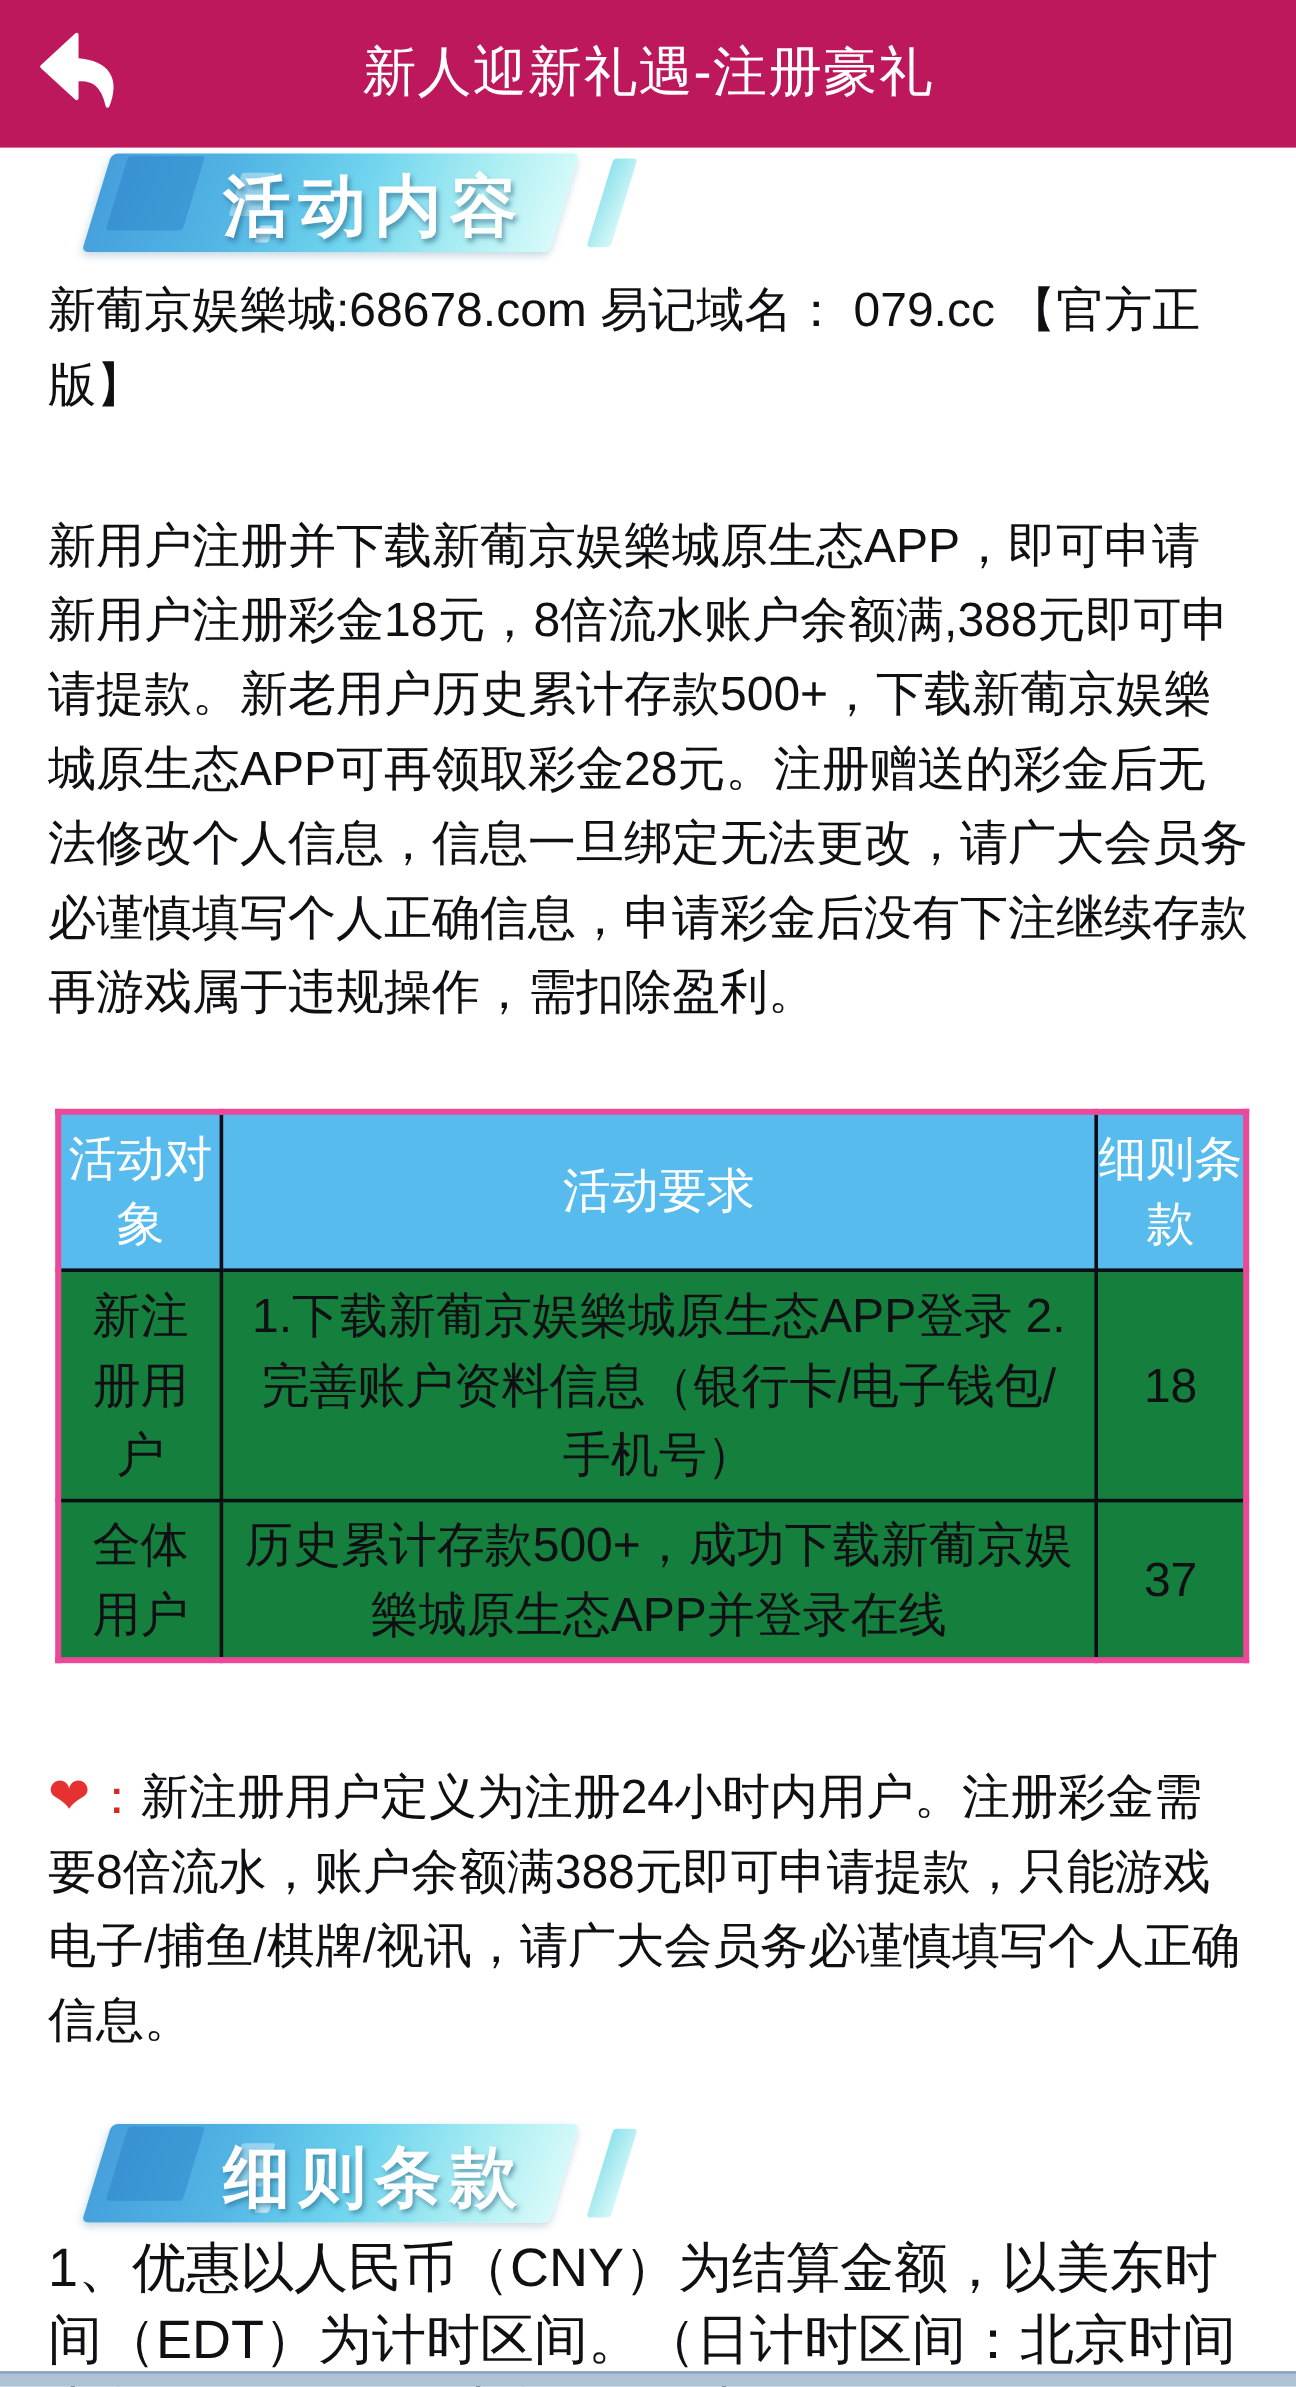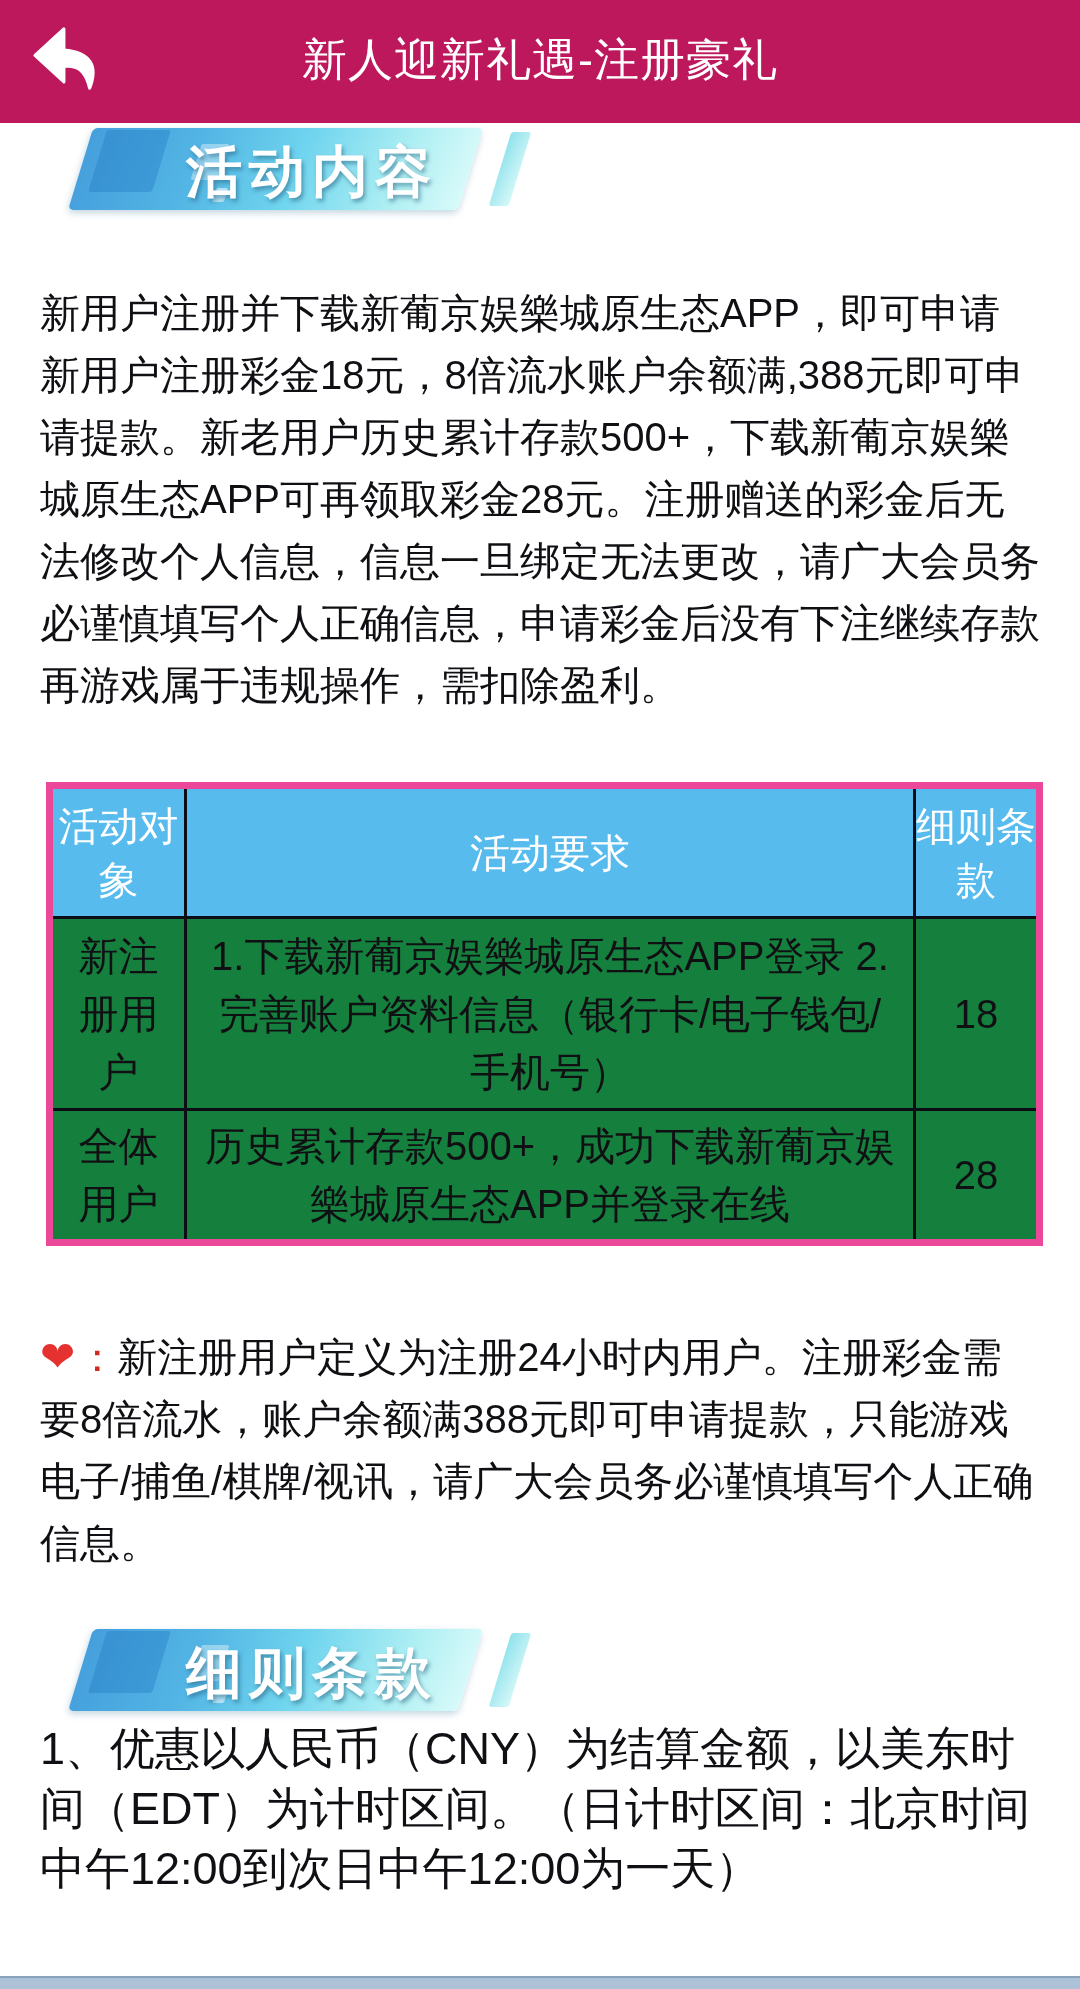--- a/index.html
+++ b/index.html
@@ -66,21 +66,21 @@
   .desc { margin-top:72px; }
   .note { margin-top:80px; }
   .note .heart { color:#e53230; font-size:42px; margin-right:2px; }
   .note .red-colon { color:#cf2b20; }
   .term { font-size:45px; line-height:60px; margin-top:8px; }
 
   
   .promo-table {
     margin:66px 0 0 46px; width:988px;
     border-collapse:collapse; table-layout:fixed;
-    border:7px solid #ec4899;
+    border:5px solid #ec4899;
     text-align:center;
   }
   .promo-table th, .promo-table td {
     border:3px solid #0d0d15; vertical-align:middle;
   }
   .promo-table th {
     background:#57bbee; color:#ffffff; font-weight:400;
     font-size:40px; line-height:54px; height:132px;
   }
   .promo-table td { font-size:40px; line-height:58px; background:#15803d; }
@@ -115,41 +115,42 @@
 
   <div class="banner">
     <div class="banner-bg"></div>
     <div class="banner-block"></div>
     <div class="banner-accent-1"></div>
     <div class="banner-accent-2"></div>
     <div class="banner-sliver"></div>
     <span class="banner-label">活动内容</span>
   </div>
 
+  <p class="para domain-line">新葡京娱樂城:68678.com  易记域名： 079.cc 【官方正版】</p>
 
   <p class="para desc">新用户注册并下载新葡京娱樂城原生态APP，即可申请新用户注册彩金18元，8倍流水账户余额满,388元即可申请提款。新老用户历史累计存款500+，下载新葡京娱樂城原生态APP可再领取彩金28元。注册赠送的彩金后无法修改个人信息，信息一旦绑定无法更改，请广大会员务必谨慎填写个人正确信息，申请彩金后没有下注继续存款再游戏属于违规操作，需扣除盈利。</p>
 
   <table class="promo-table">
     <thead>
       <tr>
         <th class="col-target">活动对象</th>
         <th class="col-req">活动要求</th>
         <th class="col-reward">细则条款</th>
       </tr>
     </thead>
     <tbody>
       <tr class="row-1">
         <td class="cell-target">新注册用户</td>
         <td class="cell-req">1.下载新葡京娱樂城原生态APP登录 2.完善账户资料信息（银行卡/电子钱包/手机号）</td>
         <td class="cell-reward">18</td>
       </tr>
       <tr class="row-2">
         <td class="cell-target">全体用户</td>
         <td class="cell-req">历史累计存款500+，成功下载新葡京娱樂城原生态APP并登录在线</td>
-        <td class="cell-reward">28</td>
+        <td class="cell-reward">37</td>
       </tr>
     </tbody>
   </table>
 
   <p class="para note"><span class="heart">❤</span><span class="red-colon">：</span><span>新注册用户定义为注册24小时内用户。注册彩金需要8倍流水，账户余额满388元即可申请提款，只能游戏电子/捕鱼/棋牌/视讯，请广大会员务必谨慎填写个人正确信息。</span></p>
 
   <div class="banner" style="margin-top:55px;">
     <div class="banner-bg"></div>
     <div class="banner-block"></div>
     <div class="banner-accent-1"></div>

